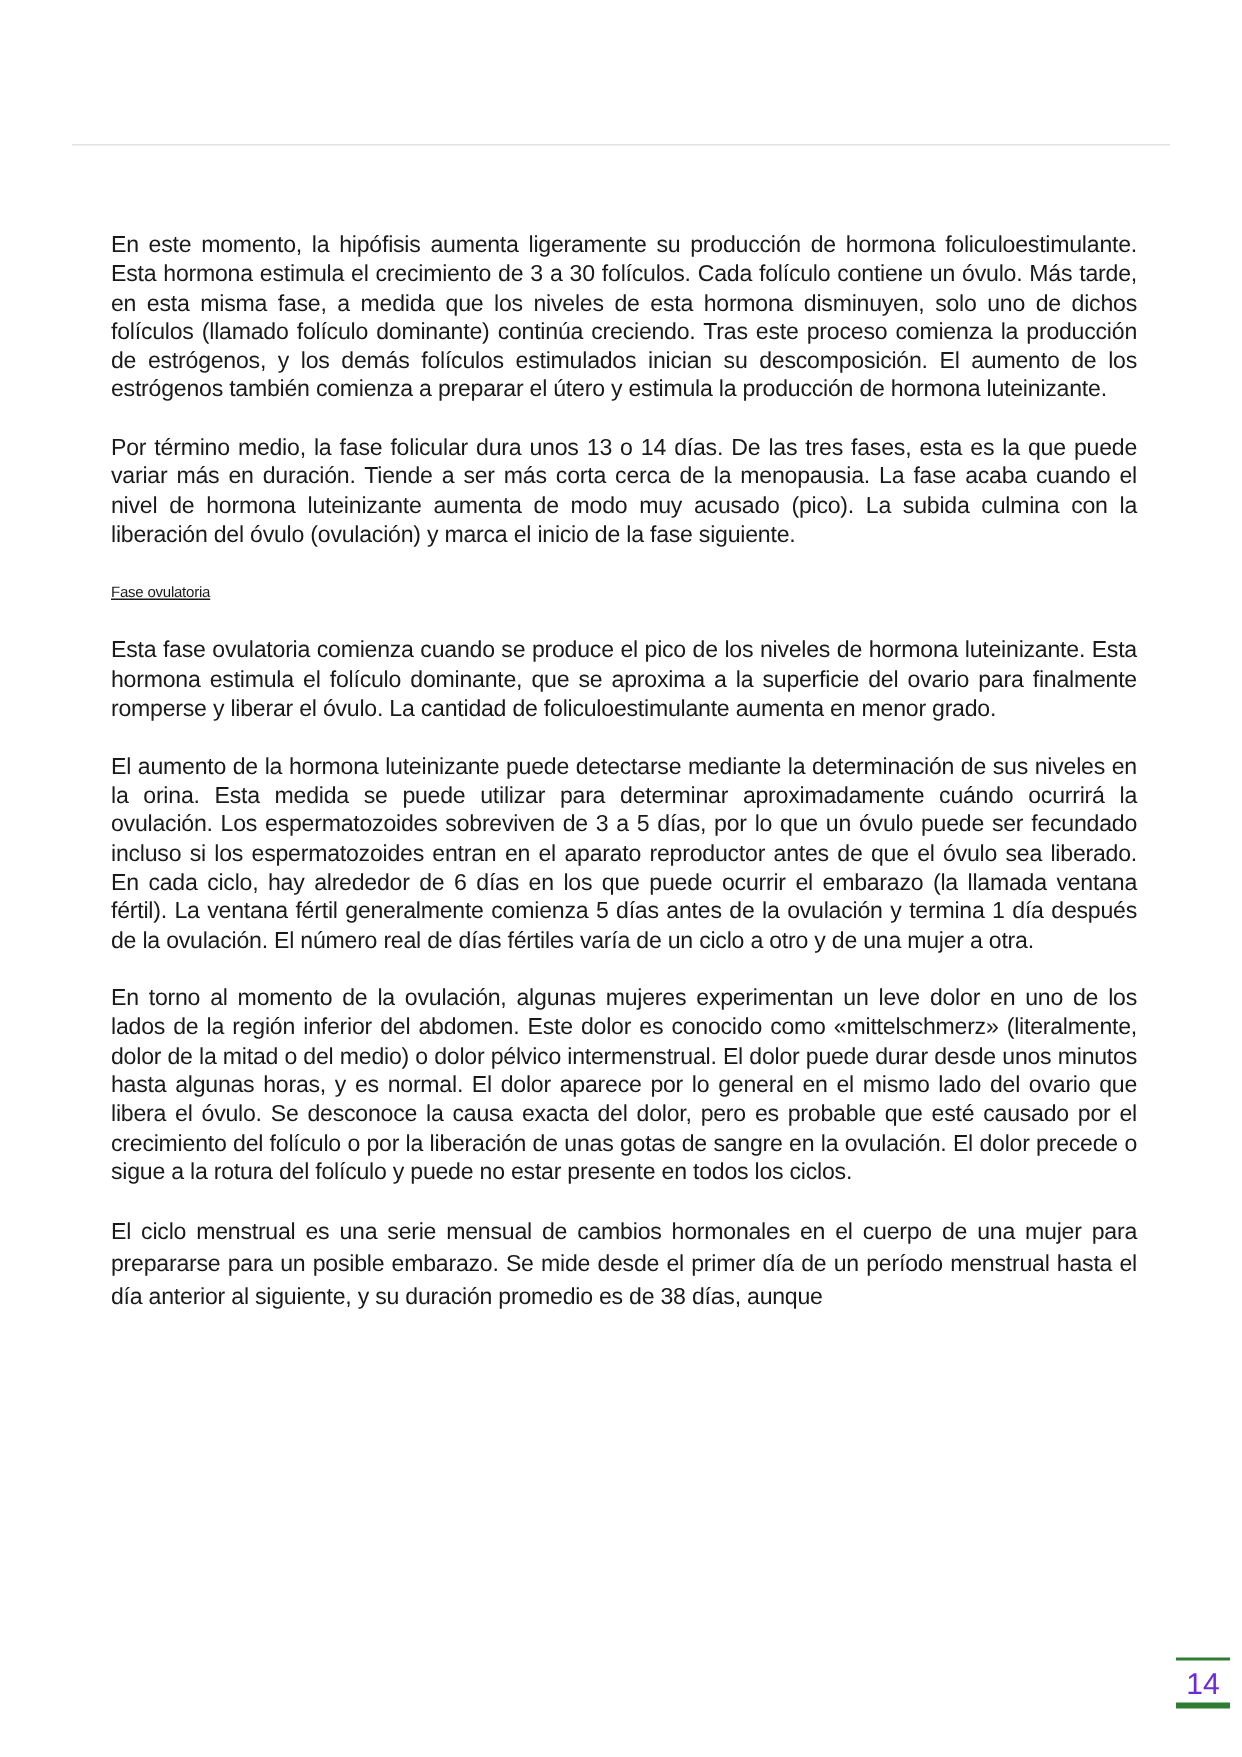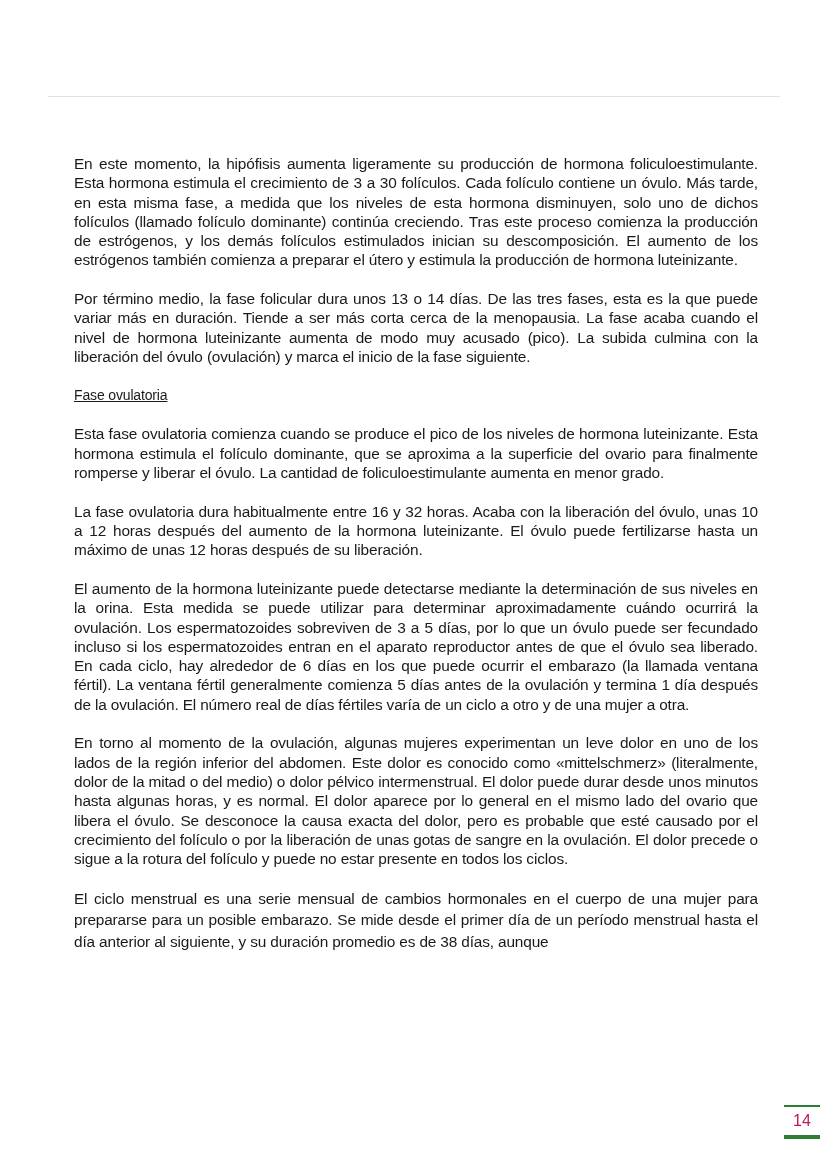--- a/index.html
+++ b/index.html
@@ -38,21 +38,21 @@
       text-align: justify;
     }
     .content p.last {
       line-height: 21.5px;
       margin-bottom: 0;
     }
     .section-heading {
       margin: 0 0 19.4px 0;
       text-decoration: underline;
       font-weight: normal;
-      font-size: 14px;
+      font-size: 10px;
     }
     .page-number-box {
       position: absolute;
       left: 784px;
       top: 1105px;
       width: 36px;
       height: 34px;
     }
     .pn-top {
       position: absolute;
@@ -69,37 +69,36 @@
       width: 36px;
       height: 4px;
       background: #2e7d32;
     }
     .pn-text {
       position: absolute;
       left: 0;
       top: 7px;
       width: 36px;
       text-align: center;
-      font-size: 16px;
-      color: #be185d;
+      font-size: 20px;
+      color: #6d28d9;
     }
   </style>
 </head>
 <body>
 
 <div class="header-rule"></div>
 
 <div class="content">
   <p>En este momento, la hipófisis aumenta ligeramente su producción de hormona foliculoestimulante. Esta hormona estimula el crecimiento de 3 a 30 folículos. Cada folículo contiene un óvulo. Más tarde, en esta misma fase, a medida que los niveles de esta hormona disminuyen, solo uno de dichos folículos (llamado folículo dominante) continúa creciendo. Tras este proceso comienza la producción de estrógenos, y los demás folículos estimulados inician su descomposición. El aumento de los estrógenos también comienza a preparar el útero y estimula la producción de hormona luteinizante.</p>
   <p>Por término medio, la fase folicular dura unos 13 o 14 días. De las tres fases, esta es la que puede variar más en duración. Tiende a ser más corta cerca de la menopausia. La fase acaba cuando el nivel de hormona luteinizante aumenta de modo muy acusado (pico). La subida culmina con la liberación del óvulo (ovulación) y marca el inicio de la fase siguiente.</p>
 
   <h3 class="section-heading">Fase ovulatoria</h3>
 
   <p>Esta fase ovulatoria comienza cuando se produce el pico de los niveles de hormona luteinizante. Esta hormona estimula el folículo dominante, que se aproxima a la superficie del ovario para finalmente romperse y liberar el óvulo. La cantidad de foliculoestimulante aumenta en menor grado.</p>
-  <p>La fase ovulatoria dura habitualmente entre 16 y 32 horas. Acaba con la liberación del óvulo, unas 10 a 12 horas después del aumento de la hormona luteinizante. El óvulo puede fertilizarse hasta un máximo de unas 12 horas después de su liberación.</p>
   <p>El aumento de la hormona luteinizante puede detectarse mediante la determinación de sus niveles en la orina. Esta medida se puede utilizar para determinar aproximadamente cuándo ocurrirá la ovulación. Los espermatozoides sobreviven de 3 a 5 días, por lo que un óvulo puede ser fecundado incluso si los espermatozoides entran en el aparato reproductor antes de que el óvulo sea liberado. En cada ciclo, hay alrededor de 6 días en los que puede ocurrir el embarazo (la llamada ventana fértil). La ventana fértil generalmente comienza 5 días antes de la ovulación y termina 1 día después de la ovulación. El número real de días fértiles varía de un ciclo a otro y de una mujer a otra.</p>
   <p>En torno al momento de la ovulación, algunas mujeres experimentan un leve dolor en uno de los lados de la región inferior del abdomen. Este dolor es conocido como «mittelschmerz» (literalmente, dolor de la mitad o del medio) o dolor pélvico intermenstrual. El dolor puede durar desde unos minutos hasta algunas horas, y es normal. El dolor aparece por lo general en el mismo lado del ovario que libera el óvulo. Se desconoce la causa exacta del dolor, pero es probable que esté causado por el crecimiento del folículo o por la liberación de unas gotas de sangre en la ovulación. El dolor precede o sigue a la rotura del folículo y puede no estar presente en todos los ciclos.</p>
   <p class="last">El ciclo menstrual es una serie mensual de cambios hormonales en el cuerpo de una mujer para prepararse para un posible embarazo. Se mide desde el primer día de un período menstrual hasta el día anterior al siguiente, y su duración promedio es de 38 días, aunque</p>
 </div>
 
 <div class="page-number-box">
   <div class="pn-top"></div>
   <div class="pn-text">14</div>
   <div class="pn-bottom"></div>
 </div>

